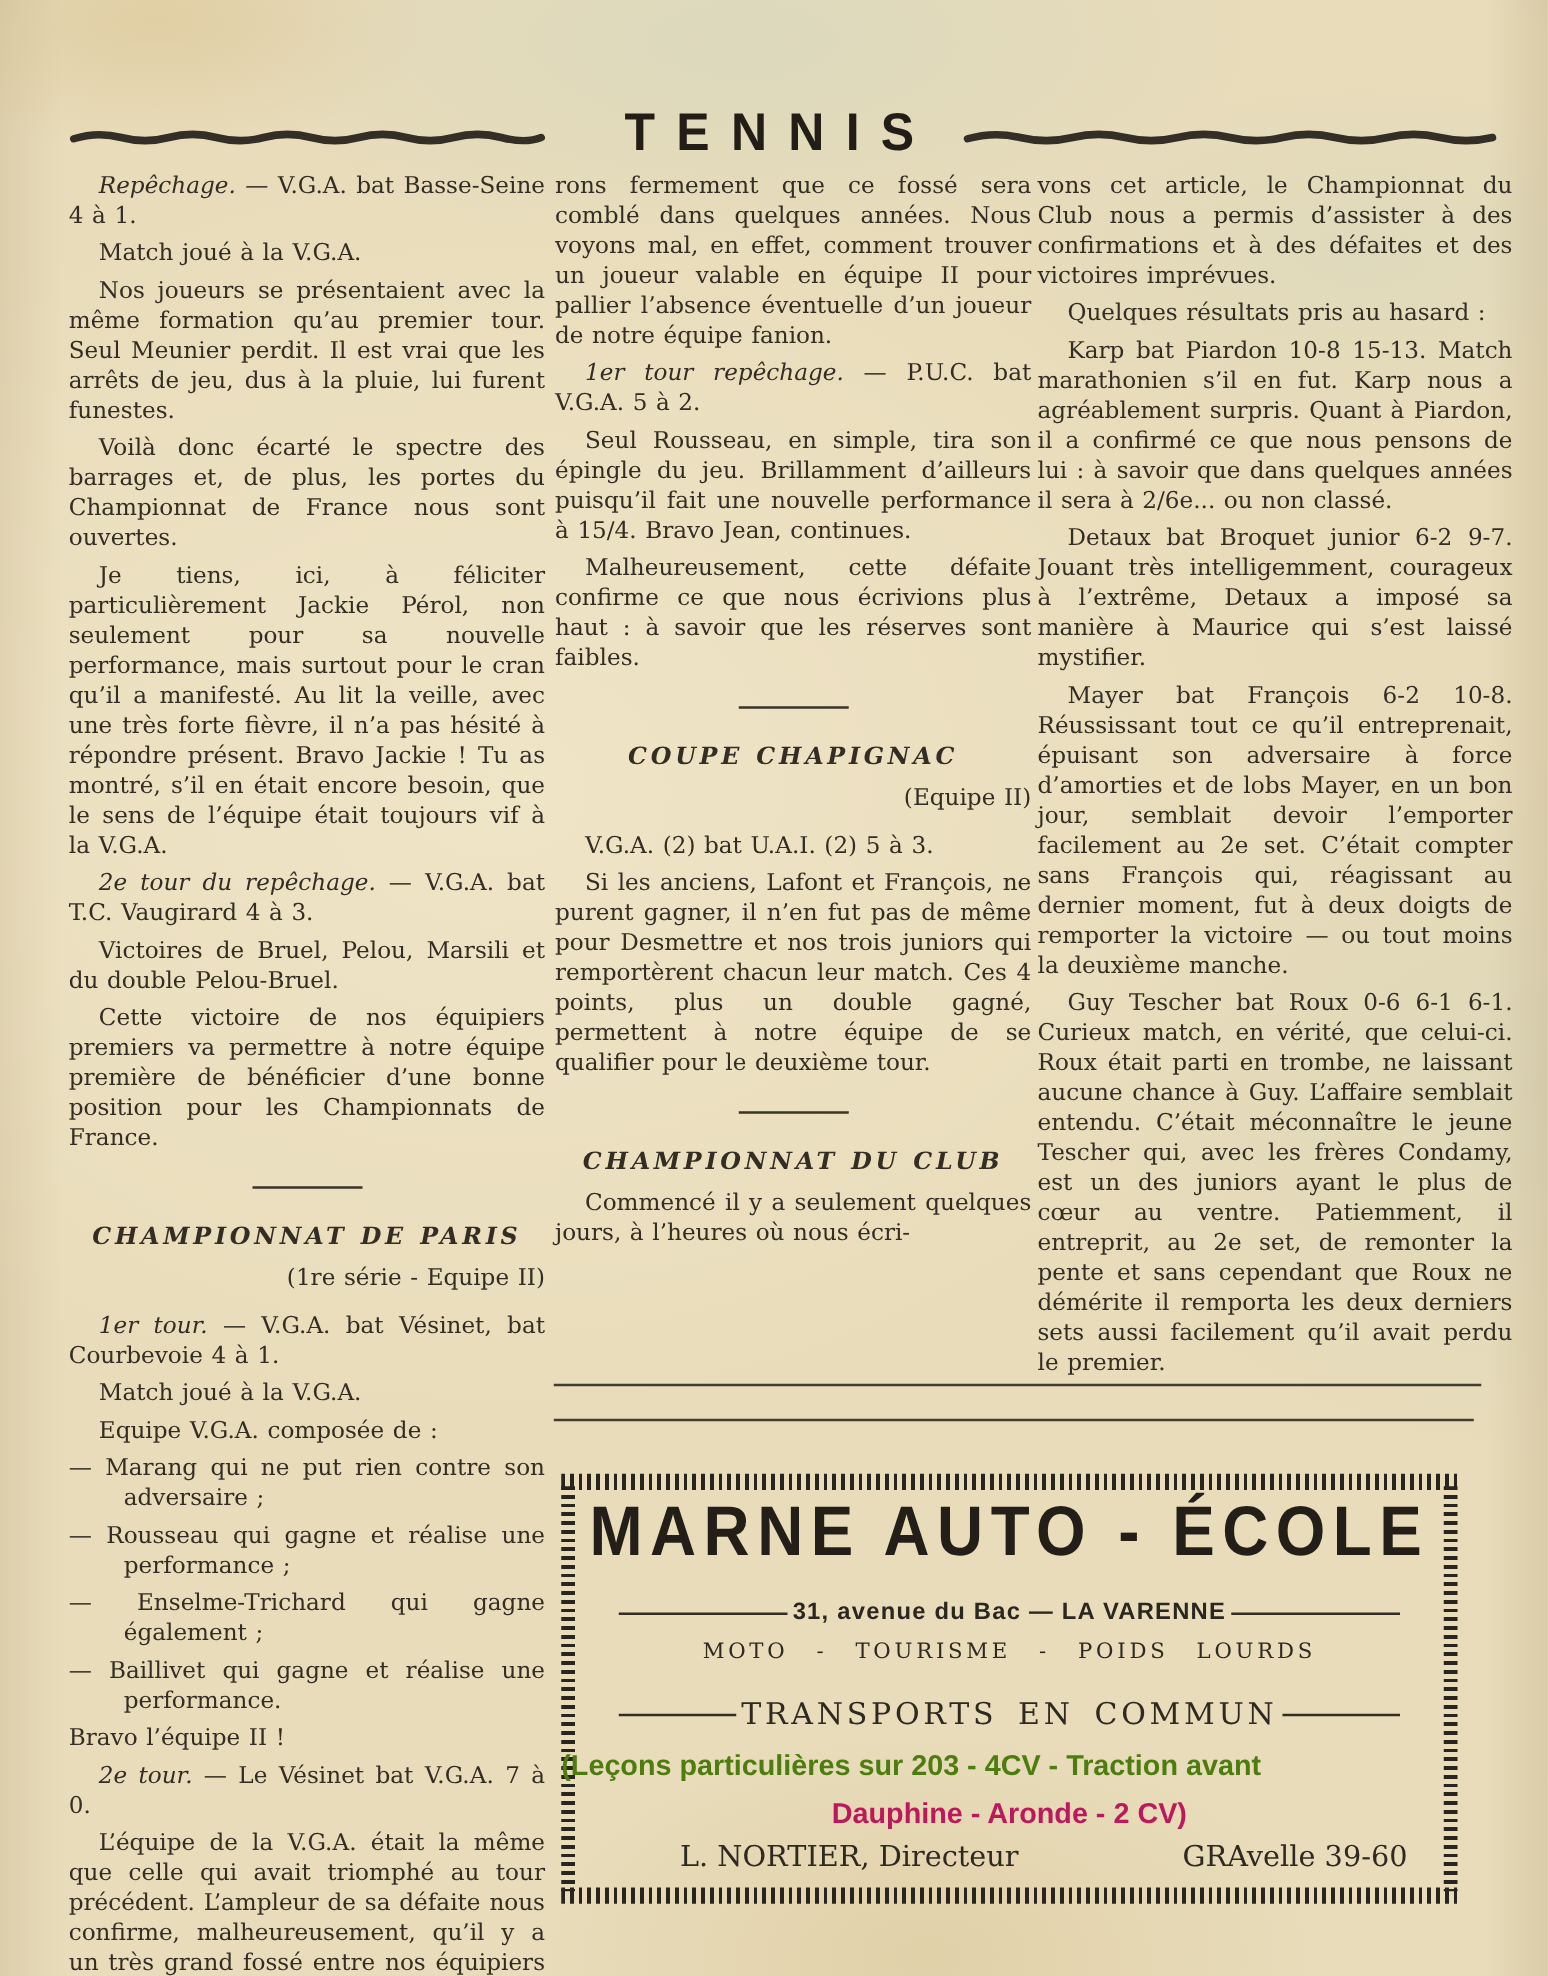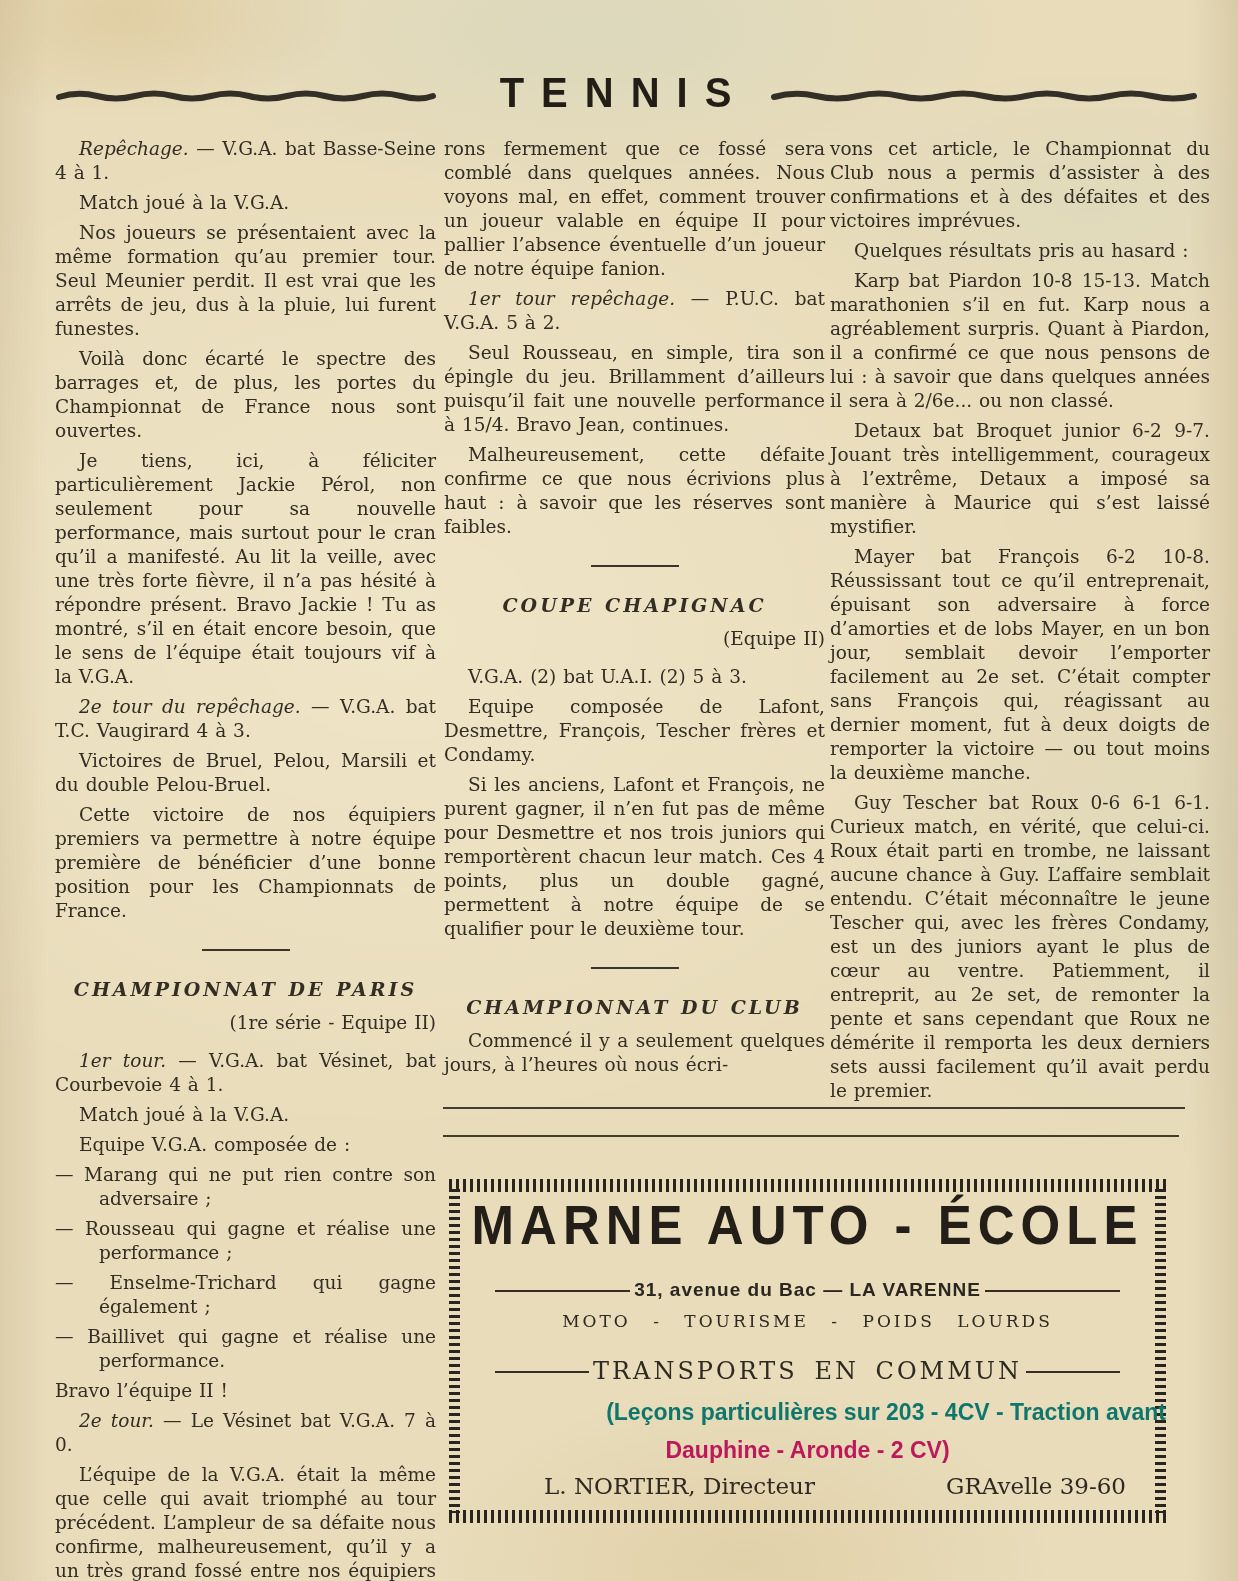--- a/index.html
+++ b/index.html
@@ -11,21 +11,21 @@
       radial-gradient(420px 200px at 88% 13%, rgba(165,200,195,.13), transparent 70%),
       radial-gradient(520px 430px at 98% 55%, rgba(150,185,180,.10), transparent 70%),
       radial-gradient(300px 140px at 10% 1%, rgba(195,155,85,.22), transparent 75%),
       radial-gradient(420px 240px at 60% 99%, rgba(190,150,80,.16), transparent 75%),
       radial-gradient(900px 700px at 32% 40%, rgba(255,248,228,.30), transparent 75%),
       radial-gradient(1500px 1200px at 50% 52%, rgba(70,45,15,0) 78%, rgba(70,45,15,.15)),
       linear-gradient(90deg, rgba(120,85,40,.10), rgba(120,85,40,0) 4%, rgba(120,85,40,0) 96%, rgba(120,85,40,.12));
     font-family:"DejaVu Serif", serif;
     color:#332d24;
   }
-  .masthead{position:absolute;left:0;top:70px;width:1238px;height:56px;}
+  .masthead{position:absolute;left:0;top:84px;width:1238px;height:56px;}
   .squiggle{position:absolute;top:16px;}
   .squiggle.left{left:55px;}
   .squiggle.right{left:770px;}
   .page-title{
     position:absolute;left:50%;top:0;transform:translateX(-50%) scaleY(1.06);
     margin:0;font-family:"Liberation Sans", sans-serif;font-weight:700;
     font-size:40px;letter-spacing:17px;padding-left:10px;color:#221d16;white-space:nowrap;
   }
   .col{
     position:absolute;top:137px;width:381px;font-size:18.5px;line-height:24px;
@@ -53,22 +53,22 @@
   .ad-title{position:absolute;top:16px;left:0;right:0;text-align:center;
      font-family:"Liberation Sans", sans-serif;font-weight:bold;font-size:51px;
      letter-spacing:6px;color:#231f18;transform:scaleY(1.1);white-space:nowrap;}
   .ad-row{position:absolute;left:46px;right:46px;display:flex;align-items:center;justify-content:flex-start;gap:4px;}
   .ad-address-row{top:100px;font-family:"Liberation Sans", sans-serif;font-weight:bold;
      font-size:19px;letter-spacing:1px;color:#2b2720;}
   .ad-transports-row{top:178px;font-size:24px;letter-spacing:3px;word-spacing:6px;color:#2e2921;}
   .ad-hrule{height:2px;background:#332d25;flex:1 1 auto;max-width:160px;margin-top:2px;}
   .ad-services{position:absolute;top:132px;left:0;right:0;text-align:center;
      font-size:17px;letter-spacing:3px;word-spacing:14px;color:#2e2921;}
-  .ad-lessons1{position:absolute;top:220px;left:0;right:0;text-align:right;
-     font-family:"Liberation Sans", sans-serif;font-weight:bold;font-size:23px;color:#0f766e;}
+  .ad-lessons1{position:absolute;top:220px;left:0;right:0;text-align:left;
+     font-family:"Liberation Sans", sans-serif;font-weight:bold;font-size:23px;color:#4d7c0f;}
   .ad-lessons2{position:absolute;top:258px;left:0;right:0;text-align:center;
      font-family:"Liberation Sans", sans-serif;font-weight:bold;font-size:23px;color:#be185d;}
   .ad-footer{position:absolute;top:294px;left:48px;right:40px;display:flex;
      justify-content:space-between;font-size:23px;color:#2e2921;margin-left:47px;}
 </style>
 </head>
 <body>
 
 <div class="masthead">
   <svg class="squiggle left" width="382" height="20" viewBox="0 0 382 20">
@@ -105,21 +105,20 @@
   </div>
 <div class="col col2" id="col-1">
     <div class="pcont">rons fermement que ce fossé sera comblé dans quelques années. Nous voyons mal, en effet, comment trouver un joueur valable en équipe II pour pallier l’absence éventuelle d’un joueur de notre équipe fanion.</div>
     <div class="p"><em>1er tour repêchage.</em> — P.U.C. bat V.G.A. 5 à 2.</div>
     <div class="p">Seul Rousseau, en simple, tira son épingle du jeu. Brillamment d’ailleurs puisqu’il fait une nouvelle performance à 15/4. Bravo Jean, continues.</div>
     <div class="p">Malheureusement, cette défaite confirme ce que nous écrivions plus haut : à savoir que les réserves sont faibles.</div>
     <div class="divider"></div>
     <div class="heading">COUPE CHAPIGNAC</div>
     <div class="subheading">(Equipe II)</div>
     <div class="p">V.G.A. (2) bat U.A.I. (2) 5 à 3.</div>
-    <div class="p">Equipe composée de Lafont, Desmettre, François, Tescher frères et Condamy.</div>
     <div class="p">Si les anciens, Lafont et François, ne purent gagner, il n’en fut pas de même pour Desmettre et nos trois juniors qui remportèrent chacun leur match. Ces 4 points, plus un double gagné, permettent à notre équipe de se qualifier pour le deuxième tour.</div>
     <div class="divider"></div>
     <div class="heading">CHAMPIONNAT DU CLUB</div>
     <div class="p">Commencé il y a seulement quelques jours, à l’heures où nous écri-</div>
   </div>
 <div class="col col3" id="col-2">
     <div class="pcont">vons cet article, le Championnat du Club nous a permis d’assister à des confirmations et à des défaites et des victoires imprévues.</div>
     <div class="p">Quelques résultats pris au hasard :</div>
     <div class="p">Karp bat Piardon 10-8 15-13. Match marathonien s’il en fut. Karp nous a agréablement surpris. Quant à Piardon, il a confirmé ce que nous pensons de lui : à savoir que dans quelques années il sera à 2/6e... ou non classé.</div>
     <div class="p">Detaux bat Broquet junior 6-2 9-7. Jouant très intelligemment, courageux à l’extrême, Detaux a imposé sa manière à Maurice qui s’est laissé mystifier.</div>

